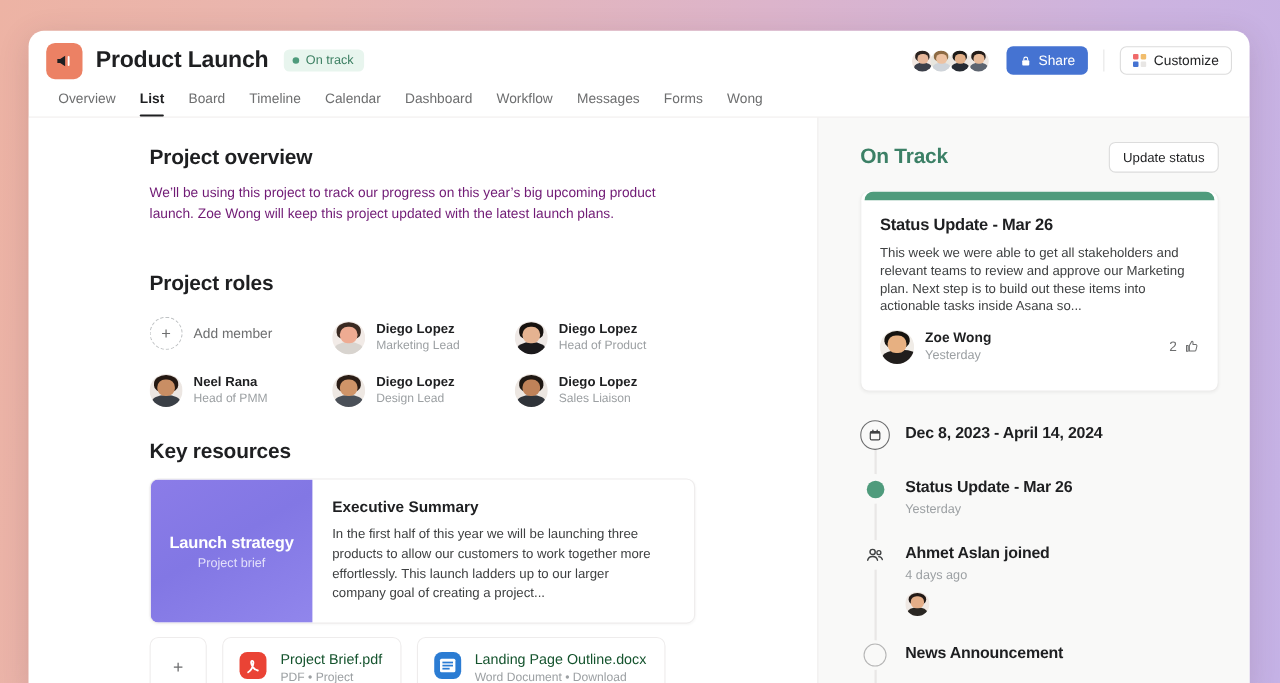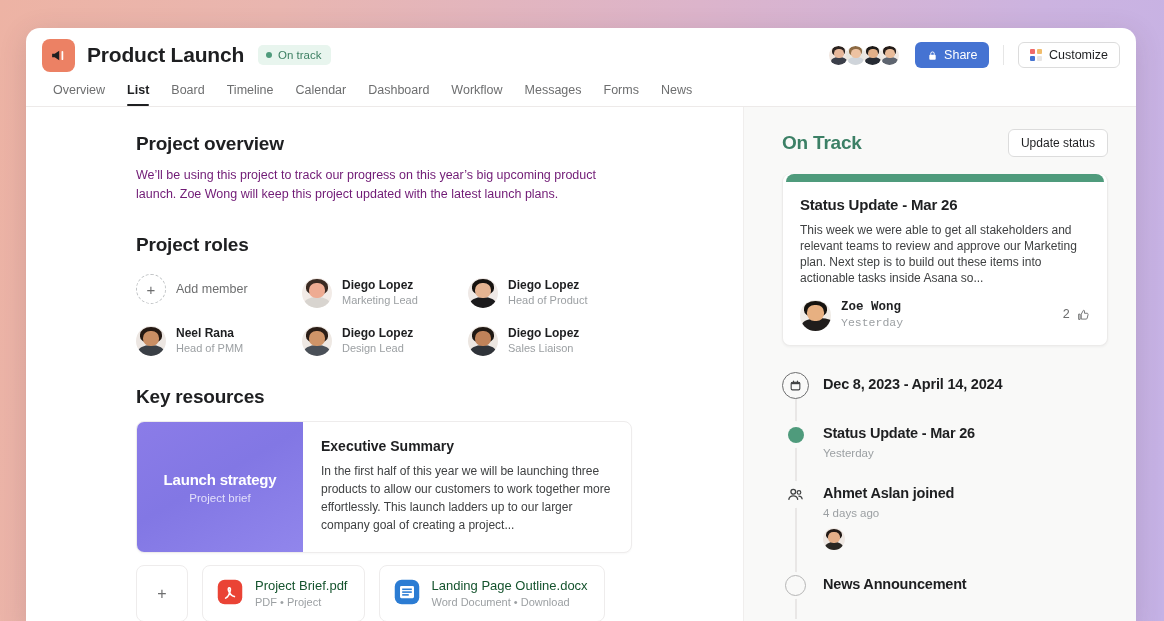--- a/index.html
+++ b/index.html
@@ -152,21 +152,21 @@
     color: #1e1f21;
     letter-spacing: -.2px;
   }
   .overview-text {
     margin-top: 11px;
     font-size: 12.5px;
     line-height: 19px;
     color: #701a75;
     max-width: 487px;
   }
-  .roles-head { margin-top: 30px; }
+  .roles-head { margin-top: 44px; }
   .roles-grid {
     margin-top: 14px;
     display: grid;
     grid-template-columns: 166px 166px 166px;
     row-gap: 10px;
   }
   .role {
     display: flex; align-items: flex-end; gap: 10px;
     height: 38px;
   }
@@ -198,21 +198,21 @@
     margin-top: 13px;
     display: flex;
     width: 496px;
     border: 1px solid #eeecec;
     border-radius: 8px;
     background: #fff;
     overflow: hidden;
     box-shadow: 0 1px 2px rgba(0,0,0,.03);
   }
   .brief-left {
-    width: 166px; flex: none;
+    width: 147px; flex: none;
     background: linear-gradient(150deg,#8b7ce8 0%,#8277e4 45%,#9186ec 100%);
     color: #fff;
     display: flex; flex-direction: column;
     align-items: center; justify-content: center;
     padding: 26px 10px;
   }
   .brief-left .bl-title { font-size: 15px; font-weight: 700; letter-spacing: -.2px; }
   .brief-left .bl-sub { font-size: 11.5px; margin-top: 4px; color: #e2dffa; }
   .brief-right { padding: 16px 18px 18px 18px; }
   .brief-right h3 { font-size: 14px; font-weight: 700; color: #1e1f21; }
@@ -275,22 +275,21 @@
   .status-card h4 {
     font-size: 15px; font-weight: 700; color: #1e1f21;
     letter-spacing: -.2px;
   }
   .status-card p {
     margin-top: 9px;
     font-size: 12px; line-height: 16px; color: #3f4142;
   }
   .status-foot {
     display: flex; align-items: center;
-    padding: 13px 17px 14px 17px;
-    font-family: Liberation Mono, monospace;
+    padding: 13px 17px 24px 17px;
   }
   .status-foot .ava {
     width: 31px; height: 31px; border-radius: 50%;
     overflow: hidden; flex: none; margin-right: 10px;
   }
   .sf-name { font-size: 12.5px; font-weight: 700; color: #1e1f21; line-height: 16px; }
   .sf-time { font-size: 11.5px; color: #9ca0a3; line-height: 16px; }
   .likes {
     margin-left: auto;
     display: flex; align-items: center; gap: 6px;
@@ -415,21 +414,21 @@
   <div class="tabs">
       <div class="tab">Overview</div>
       <div class="tab active">List</div>
       <div class="tab">Board</div>
       <div class="tab">Timeline</div>
       <div class="tab">Calendar</div>
       <div class="tab">Dashboard</div>
       <div class="tab">Workflow</div>
       <div class="tab">Messages</div>
       <div class="tab">Forms</div>
-      <div class="tab">News</div>
+      <div class="tab">Wong</div>
     </div>
 
   <div class="split">
 
     <div class="main-col">
 
       <h2 class="sec">Project overview</h2>
       <div class="overview-text">We’ll be using this project to track our progress on this year’s big upcoming product launch. Zoe Wong will keep this project updated with the latest launch plans.</div>
 
       <h2 class="sec roles-head">Project roles</h2>

